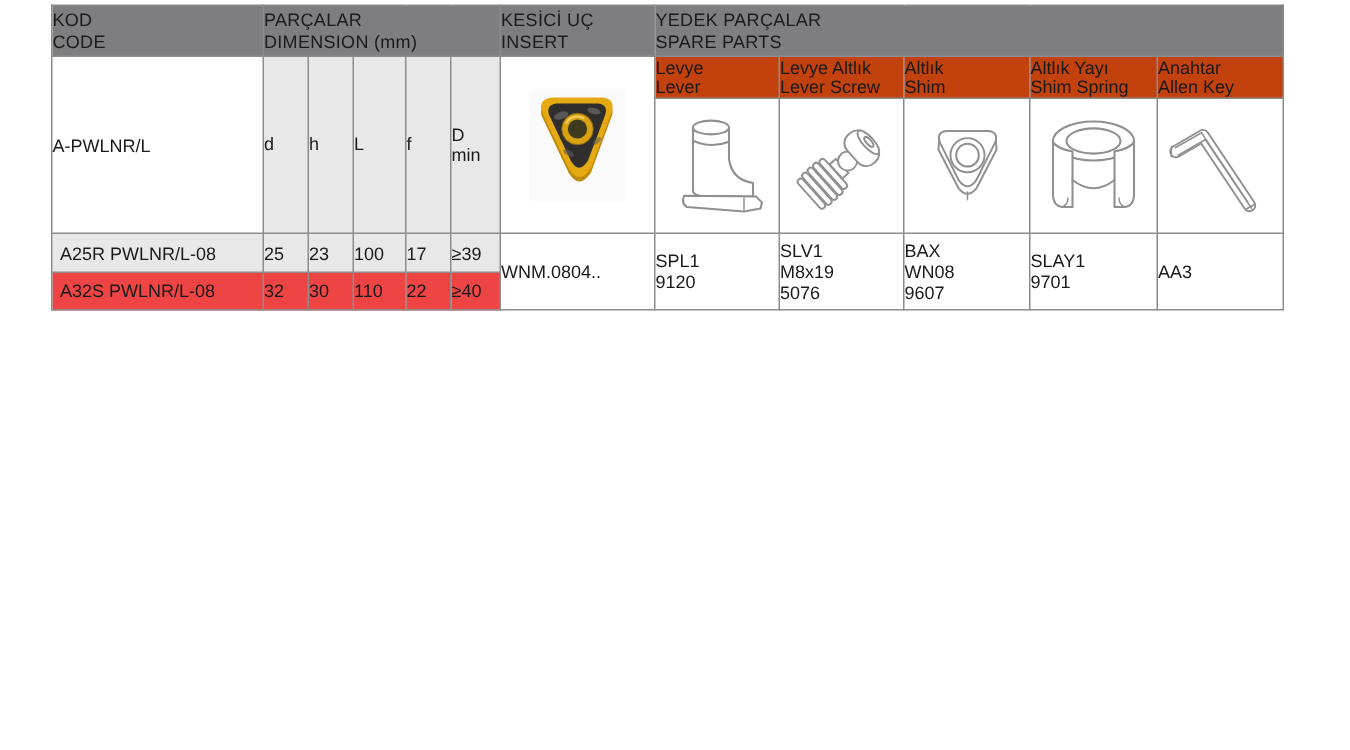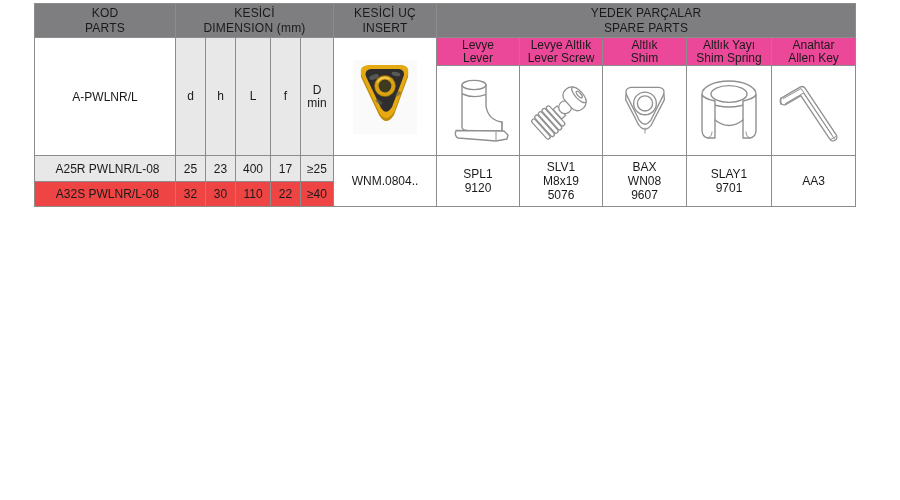--- a/index.html
+++ b/index.html
@@ -1,21 +1,21 @@
 <!DOCTYPE html>
 <html><head>
 <meta charset="utf-8">
 <style>
   html,body{margin:0;padding:0;background:#ffffff;}
   body{width:900px;height:500px;overflow:hidden;font-family:"Liberation Sans",sans-serif;-webkit-font-smoothing:antialiased;}
   .page{position:relative;width:900px;height:500px;background:#fff;}
   table.spec{border-collapse:collapse;position:absolute;left:34px;top:3px;table-layout:fixed;}
-  .spec td,.spec th{border:1px solid #8c8c8c;padding:0;font-size:12px;color:#1a1a1a;text-align:center;vertical-align:middle;font-weight:normal;}
+  .spec td,.spec th{border:1px solid #8c8c8c;padding:0;font-size:12px;color:#1a1a1a;text-align:left;vertical-align:middle;font-weight:normal;}
   .hdr{background:#7e7e81;color:#ffffff;font-weight:bold;height:33px;line-height:15px;font-size:12px;letter-spacing:.2px;}
-  .sub-hdr{background:#ec4899;font-weight:bold;height:27px;line-height:13px;font-size:12px;color:#111;}
+  .sub-hdr{background:#c2410c;font-weight:bold;height:27px;line-height:13px;font-size:12px;color:#111;}
   .dim-label{background:#e8e8e8;font-weight:bold;font-size:12px;line-height:13px;}
   .code-cell{background:#ffffff;font-weight:bold;font-size:12px;border-radius:30px;}
   .img-cell{height:89px;background:#ffffff;}
   .row-a td{background:#e8e8e8;height:25px;}
   .row-b td{background:#ef4444;height:24px;}
   .code-left{text-align:center;padding-left:5px !important;}
   .merge-val{background:#ffffff !important;line-height:14px;}
   .icon-box{display:flex;align-items:center;justify-content:center;height:100%;}
   svg{display:block;}
   .lineart{stroke:#909090;stroke-width:1.4;fill:#ffffff;stroke-linejoin:round;stroke-linecap:round;}
@@ -39,24 +39,24 @@
         <col style="width:83px">
         <col style="width:84px">
         <col style="width:85px">
         <col style="width:84px">
     </colgroup>
 
     <tbody>
         <tr>
       <th class="hdr">
         <div>KOD</div>
-        <div>PARTS</div>
+        <div>CODE</div>
       </th>
       <th class="hdr" colspan="5">
-        <div>KESİCİ</div>
+        <div>PARÇALAR</div>
         <div>DIMENSION (mm)</div>
       </th>
       <th class="hdr">
         <div>KESİCİ UÇ</div>
         <div>INSERT</div>
       </th>
       <th class="hdr" colspan="5">
         <div>YEDEK PARÇALAR</div>
         <div>SPARE PARTS</div>
       </th>
@@ -177,23 +177,23 @@
             <path class="hair" d="M55.5,64.5 L61,61.5"></path>
           </svg>
         </div>
       </td>
     </tr>
 
     <tr class="row-a">
       <td class="code-left">A25R PWLNR/L-08</td>
       <td>25</td>
       <td>23</td>
-      <td>400</td>
+      <td>100</td>
       <td>17</td>
-      <td>≥25</td>
+      <td>≥39</td>
       <td class="merge-val" rowspan="2">WNM.0804..</td>
       <td class="merge-val" rowspan="2">
         <div>SPL1</div>
         <div>9120</div>
       </td>
       <td class="merge-val" rowspan="2">
         <div>SLV1</div>
         <div>M8x19</div>
         <div>5076</div>
       </td>

